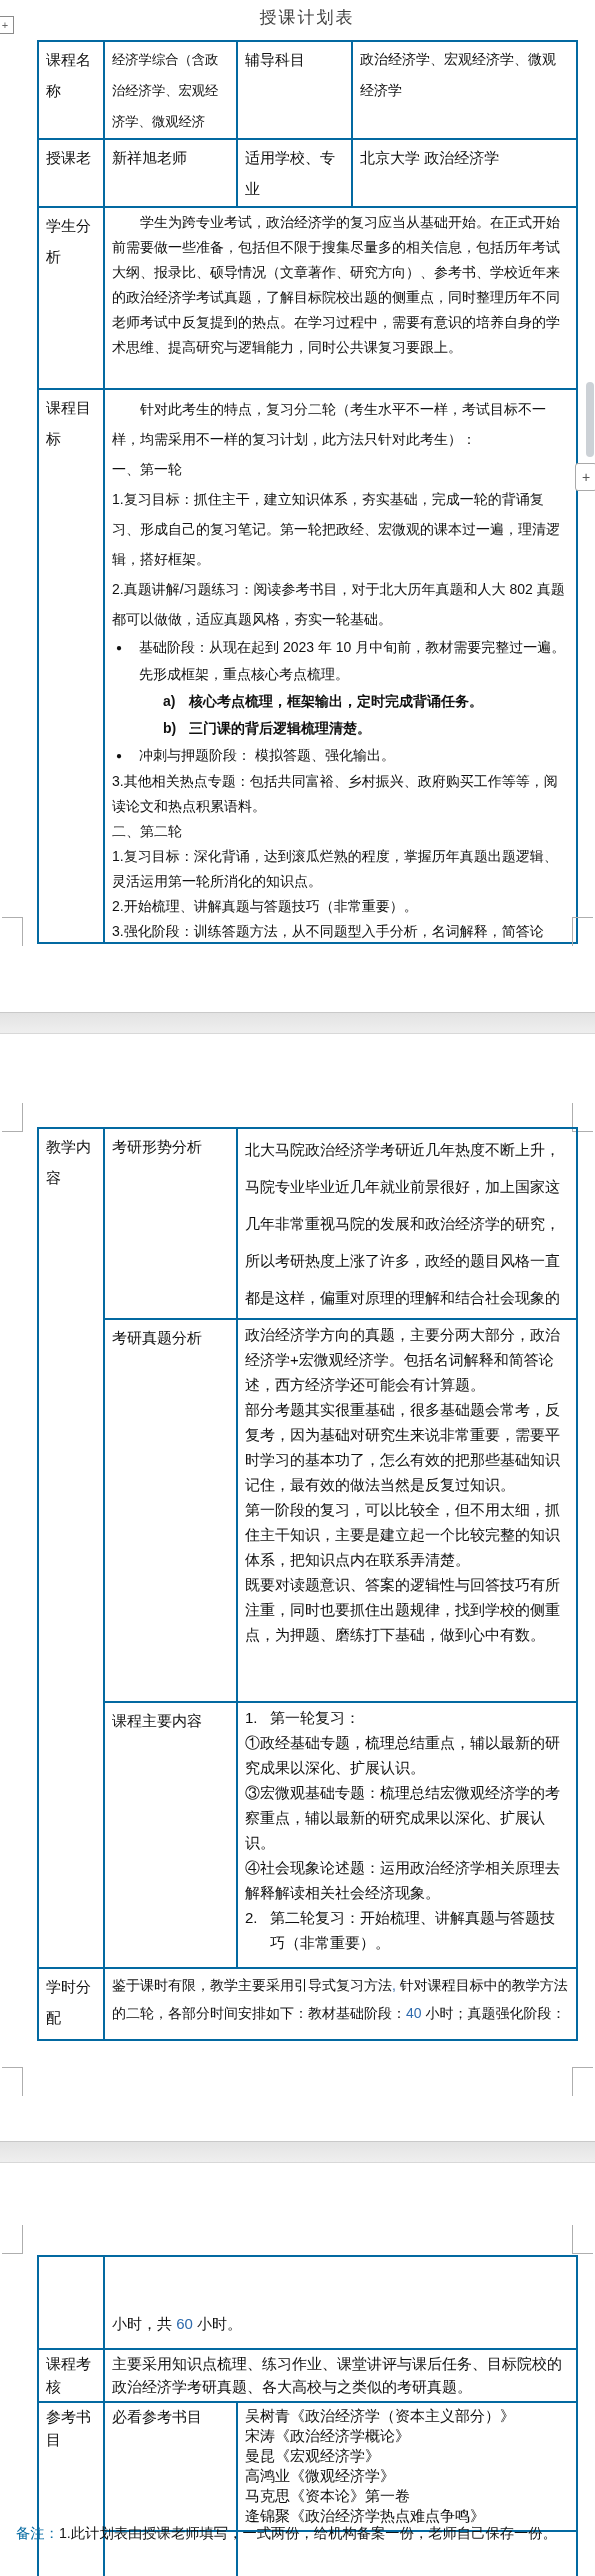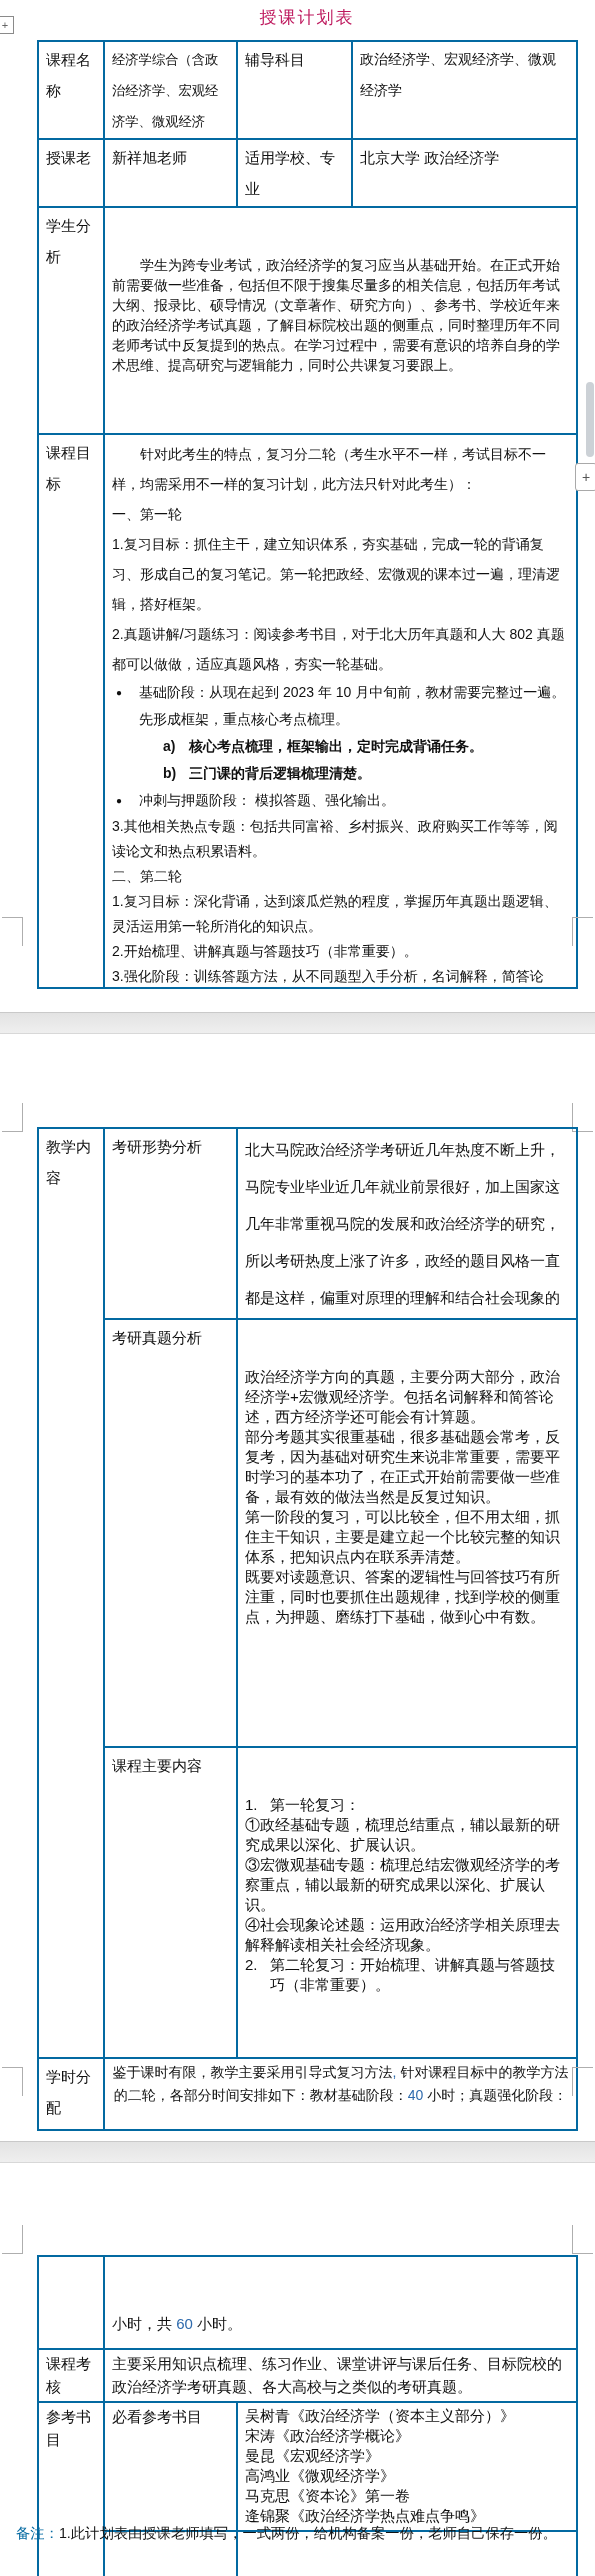--- a/index.html
+++ b/index.html
@@ -3,29 +3,29 @@
 <meta charset="utf-8">
 <style>
   html,body{margin:0;padding:0;}
   body{
     width:595px;height:2576px;position:relative;background:#ffffff;
     font-family:"Liberation Sans",sans-serif;color:#101010;overflow:hidden;
   }
   
   .doc-title{
     position:absolute;top:6px;left:37px;width:540px;text-align:center;
-    font-size:17px;font-weight:400;letter-spacing:2px;color:#be185d;
+    font-size:17px;font-weight:400;letter-spacing:2px;color:#404040;
   }
   
   table.t{border-collapse:collapse;table-layout:fixed;position:absolute;left:37px;width:540px;background:#fff;}
   table.t td{border:2px solid #0369a1;vertical-align:top;padding:0;}
   .cw{padding:2px 7px;overflow:hidden;box-sizing:content-box;}
-  .lh31{line-height:31px;} .lh30{line-height:30px;} .lh29{line-height:20px;margin-top:45px;}
+  .lh31{line-height:31px;} .lh30{line-height:30px;} .lh29{line-height:25px;}
   .lh27{line-height:27px;} .lh25{line-height:25px;} .lh37{line-height:37px;}
-  .lh33{line-height:23px;text-align:center;} .lh24{line-height:24px;margin-top:41px;} .lh23{line-height:23px;}
+  .lh33{line-height:28px;} .lh24{line-height:24px;margin-top:41px;} .lh23{line-height:23px;}
   .lh20{line-height:20px;}
   .fs14{font-size:14px;} .fs134{font-size:13.3px;} .fs15{font-size:15px;}
   td{font-size:15px;line-height:31px;}
   .ind{text-indent:2em;}
   
   .hang-b{padding-left:27px;}
   .mk-b{display:inline-block;width:23px;margin-left:-23px;font-size:10px;vertical-align:1px;}
   .hang-a{padding-left:77px;font-weight:bold;}
   .mk-a{display:inline-block;width:26px;margin-left:-26px;}
   .hang-n{padding-left:25px;}
@@ -175,21 +175,21 @@
         </div>
       </td>
     </tr>
     <tr>
       <td>
         <div class="cw lh31"><span>考研真题分析</span></div>
       </td>
       <td>
         <div class="cw lh29 fs15" style="height:377px">
           <div>政治经济学方向的真题，主要分两大部分，政治经济学+宏微观经济学。包括名词解释和简答论述，西方经济学还可能会有计算题。</div>
-          <div>部分考题其实很重基础，很多基础题会常考，反复考，因为基础对研究生来说非常重要，需要平时学习的基本功了，在正式开始前需要做一些准备，最有效的做法当然是反复过知识。</div>
+          <div>部分考题其实很重基础，很多基础题会常考，反复考，因为基础对研究生来说非常重要，需要平时学习的基本功了，怎么有效的把那些基础知识记住，最有效的做法当然是反复过知识。</div>
           <div>第一阶段的复习，可以比较全，但不用太细，抓住主干知识，主要是建立起一个比较完整的知识体系，把知识点内在联系弄清楚。</div>
           <div>既要对读题意识、答案的逻辑性与回答技巧有所注重，同时也要抓住出题规律，找到学校的侧重点，为押题、磨练打下基础，做到心中有数。</div>
         </div>
       </td>
     </tr>
     <tr>
       <td>
         <div class="cw lh31"><span>课程主要内容</span></div>
       </td>
       <td>

